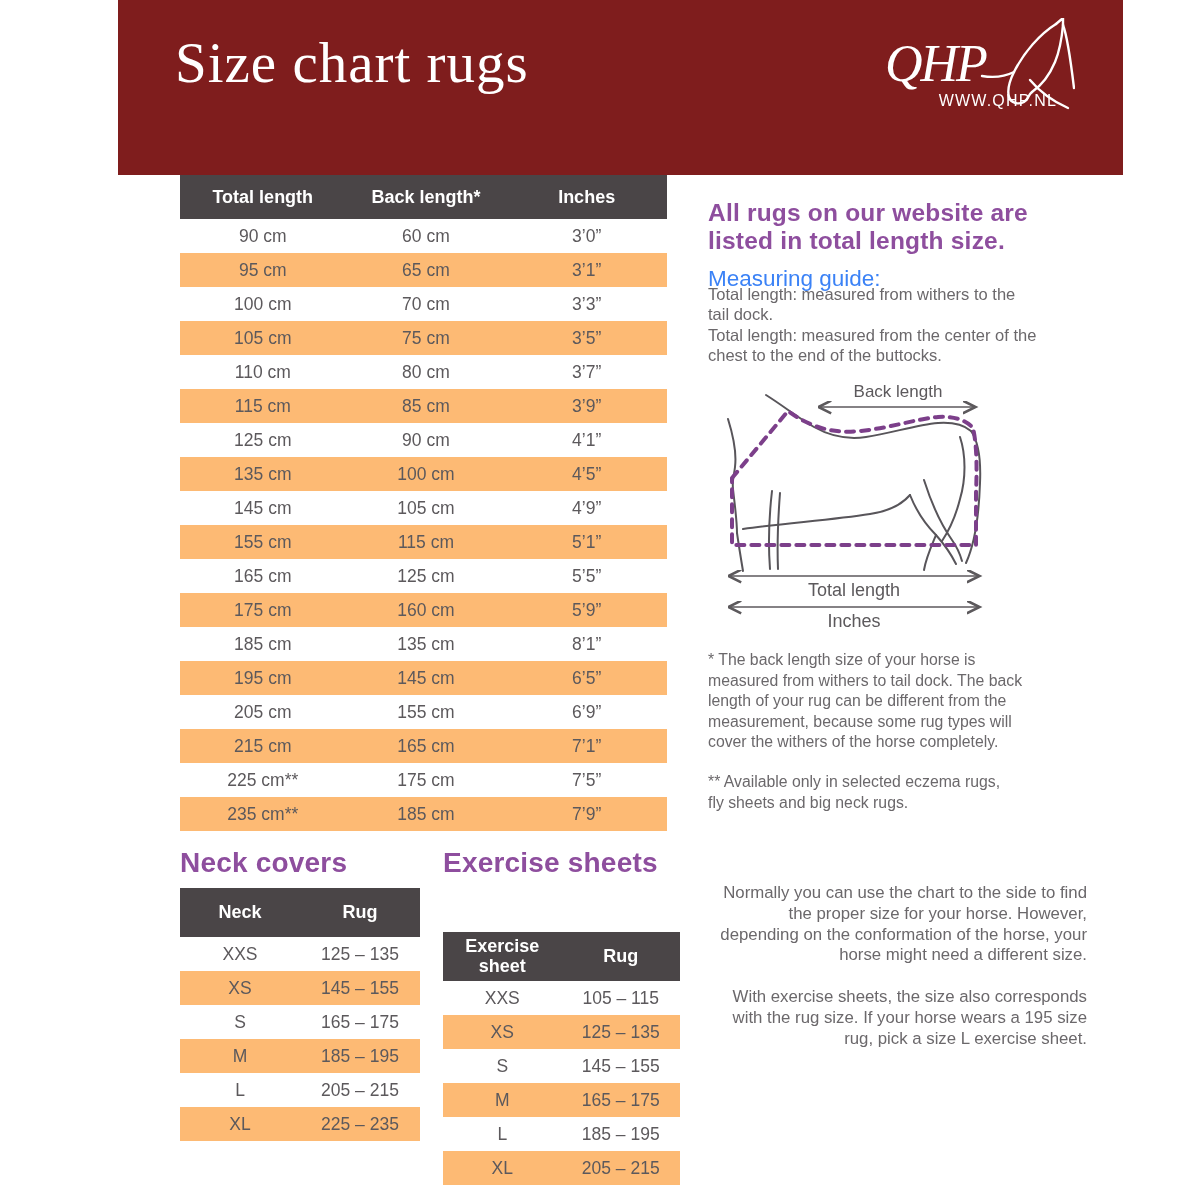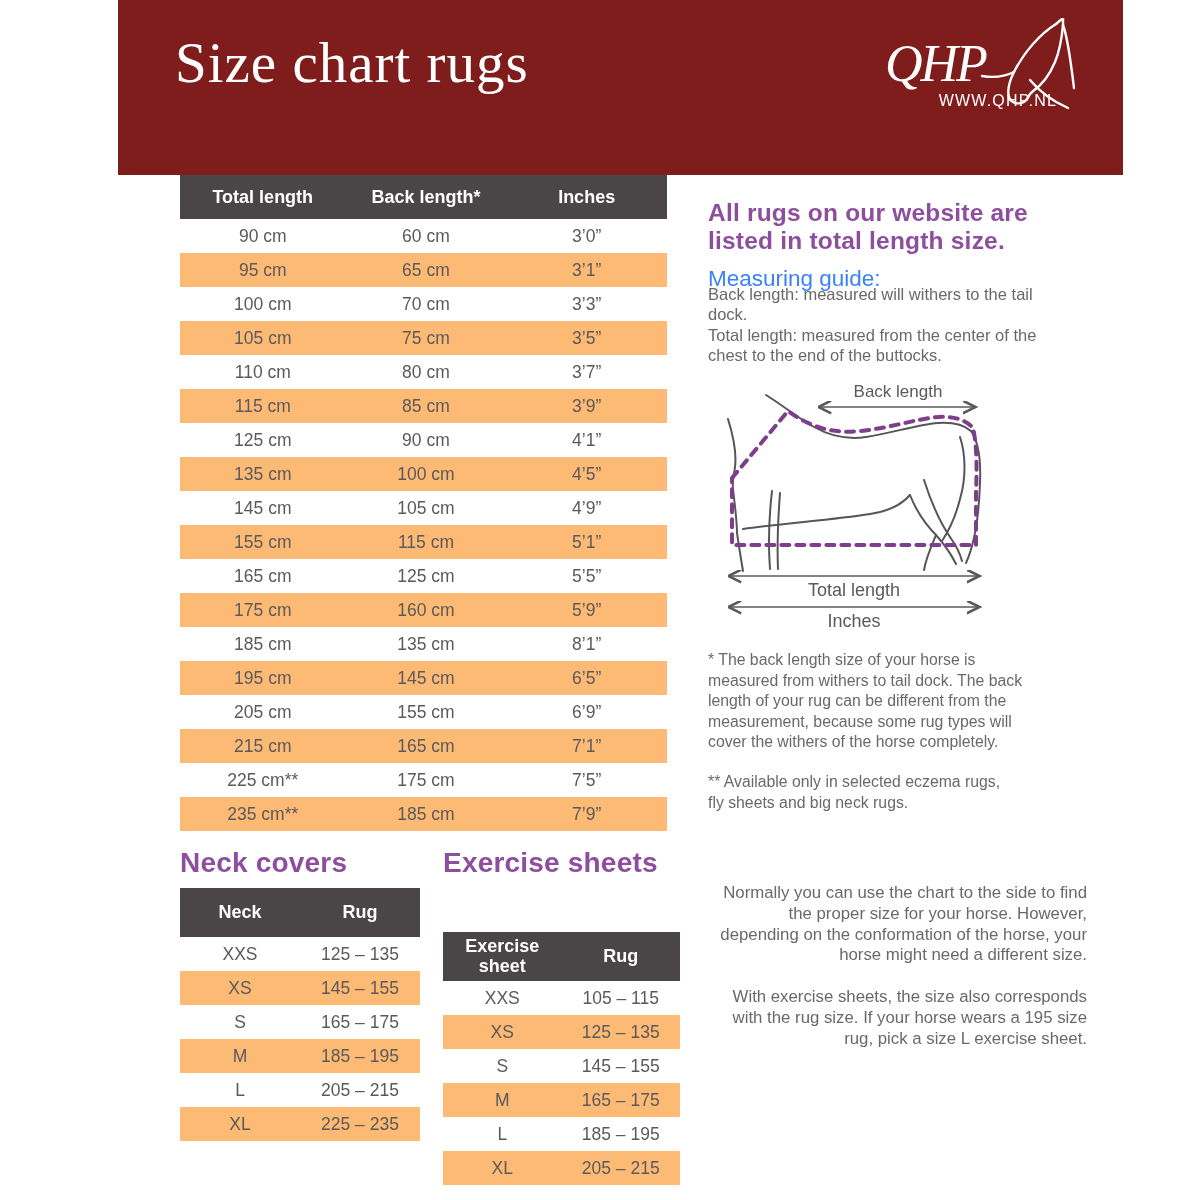--- a/index.html
+++ b/index.html
@@ -182,21 +182,21 @@
           <td>235 cm**</td>
           <td>185 cm</td>
           <td>7’9”</td>
         </tr>
       </tbody>
   </table>
 
   <div class="side-intro">All rugs on our website are listed in total length size.</div>
   <div class="measuring-title">Measuring guide:</div>
   <div class="measuring-body">
-    <div>Back length: measured will withers to the tail dock.</div>
+    <div>Total length: measured from withers to the tail dock.</div>
     <div>Total length: measured from the center of the chest to the end of the buttocks.</div>
   </div>
 
   <svg class="diagram" width="295" height="248" viewBox="0 0 295 248">
     <defs>
       <marker id="arr-e" markerWidth="10" markerHeight="10" refX="7" refY="4" orient="auto">
         <path d="M0,0 L8,4 L0,8" fill="none" stroke="#5c595c" stroke-width="1.6"></path>
       </marker>
       <marker id="arr-s" markerWidth="10" markerHeight="10" refX="1" refY="4" orient="auto">
         <path d="M8,0 L0,4 L8,8" fill="none" stroke="#5c595c" stroke-width="1.6"></path>

